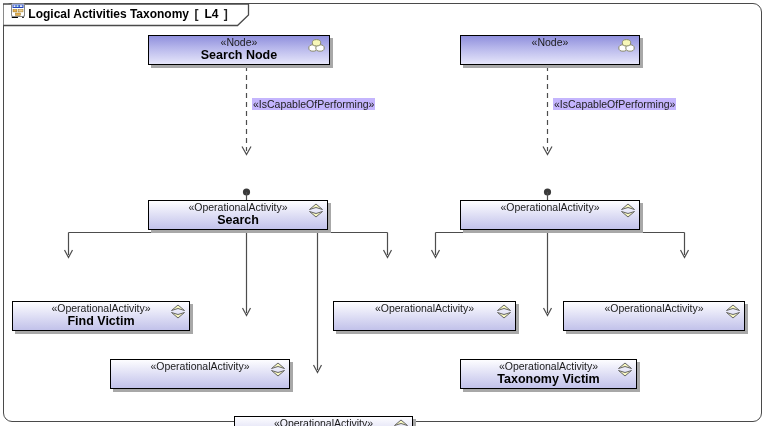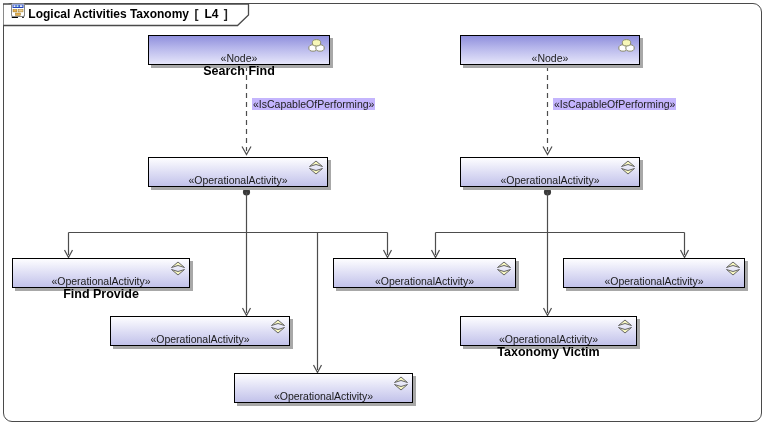--- a/index.html
+++ b/index.html
@@ -14,22 +14,22 @@
   .frame-tab svg { position:absolute; left:0; top:0; }
   .tab-text { position:absolute; left:8px; top:0; height:22px; line-height:22px;
               font-size:12px; font-weight:bold; color:#000; white-space:nowrap; }
   .tab-text .bracket { font-weight:bold; color:#222; margin:0 2px; }
   .tab-icon { display:inline-block; vertical-align:-2px; margin:0 2px; }
 
   
   .box { position:absolute; height:30px; border:1px solid #000;
          box-shadow:3px 3px 0 #a8a8a8; text-align:center; cursor:default; }
   .box.node { background:linear-gradient(180deg,#9090dd 0%,#b9b9ec 45%,#e6e6fa 100%); }
-  .box.activity { background:linear-gradient(180deg,#fdfdff 0%,#dcdcf4 55%,#c2c2ea 100%); }
-  .stereo { font-size:10.5px; color:#1a1a1a; padding-top:16px; line-height:12px; }
+  .box.activity { background:linear-gradient(180deg,#fdfdff 0%,#dcdcf4 55%,#c2c2ea 100%);margin-top:43px; }
+  .stereo { font-size:10.5px; color:#1a1a1a; padding-top:0; line-height:12px; }
   .bname  { font-size:12.5px; font-weight:bold; color:#000; line-height:14px; white-space:nowrap; }
   .corner-icon { position:absolute; top:2px; right:3px; }
 
   
   svg.wires { position:absolute; left:0; top:0; }
   .edge-label { position:absolute; font-size:10.5px; color:#1c1c1c; white-space:nowrap;
                 background:#c4b5fd; padding:0 1px; }
 </style>
 </head>
 <body>
@@ -99,21 +99,21 @@
 
   <div class="box node" style="left:148px; top:35px; width:182px;">
     <span class="corner-icon">
       <svg width="19" height="13" viewBox="0 0 19 13">
         <ellipse cx="6" cy="9" rx="4.2" ry="3.2" fill="#ffffff" stroke="#8a8a6a"></ellipse>
         <ellipse cx="13" cy="9" rx="4.2" ry="3.2" fill="#ffffff" stroke="#8a8a6a"></ellipse>
         <ellipse cx="9.5" cy="3.8" rx="4.2" ry="3.2" fill="#f7f7b8" stroke="#8a8a6a"></ellipse>
       </svg>
     </span>
     <div class="stereo">«Node»</div>
-    <div class="bname">Search Find</div>
+    <div class="bname">Search Node</div>
   </div>
 
   <div class="box node" style="left:460px; top:35px; width:180px;">
     <span class="corner-icon">
       <svg width="19" height="13" viewBox="0 0 19 13">
         <ellipse cx="6" cy="9" rx="4.2" ry="3.2" fill="#ffffff" stroke="#8a8a6a"></ellipse>
         <ellipse cx="13" cy="9" rx="4.2" ry="3.2" fill="#ffffff" stroke="#8a8a6a"></ellipse>
         <ellipse cx="9.5" cy="3.8" rx="4.2" ry="3.2" fill="#f7f7b8" stroke="#8a8a6a"></ellipse>
       </svg>
     </span>
@@ -121,41 +121,42 @@
   </div>
 
   <div class="box activity" style="left:148px; top:157px; width:180px;">
     <span class="corner-icon">
       <svg width="16" height="15" viewBox="0 0 16 15">
         <path d="M1.5 6.5 L8 1 L14.5 6.5 L8 4.5 Z" fill="#f7f7c0" stroke="#666"></path>
         <path d="M1.5 8.5 L8 10.5 L14.5 8.5 L8 14 Z" fill="#f7f7c0" stroke="#666"></path>
       </svg>
     </span>
     <div class="stereo">«OperationalActivity»</div>
+    <div class="bname">Search</div>
   </div>
 
   <div class="box activity" style="left:460px; top:157px; width:180px;">
     <span class="corner-icon">
       <svg width="16" height="15" viewBox="0 0 16 15">
         <path d="M1.5 6.5 L8 1 L14.5 6.5 L8 4.5 Z" fill="#f7f7c0" stroke="#666"></path>
         <path d="M1.5 8.5 L8 10.5 L14.5 8.5 L8 14 Z" fill="#f7f7c0" stroke="#666"></path>
       </svg>
     </span>
     <div class="stereo">«OperationalActivity»</div>
   </div>
 
   <div class="box activity" style="left:12px; top:258px; width:178px;">
     <span class="corner-icon">
       <svg width="16" height="15" viewBox="0 0 16 15">
         <path d="M1.5 6.5 L8 1 L14.5 6.5 L8 4.5 Z" fill="#f7f7c0" stroke="#666"></path>
         <path d="M1.5 8.5 L8 10.5 L14.5 8.5 L8 14 Z" fill="#f7f7c0" stroke="#666"></path>
       </svg>
     </span>
     <div class="stereo">«OperationalActivity»</div>
-    <div class="bname">Find Provide</div>
+    <div class="bname">Find Victim</div>
   </div>
 
   <div class="box activity" style="left:333px; top:258px; width:183px;">
     <span class="corner-icon">
       <svg width="16" height="15" viewBox="0 0 16 15">
         <path d="M1.5 6.5 L8 1 L14.5 6.5 L8 4.5 Z" fill="#f7f7c0" stroke="#666"></path>
         <path d="M1.5 8.5 L8 10.5 L14.5 8.5 L8 14 Z" fill="#f7f7c0" stroke="#666"></path>
       </svg>
     </span>
     <div class="stereo">«OperationalActivity»</div>

